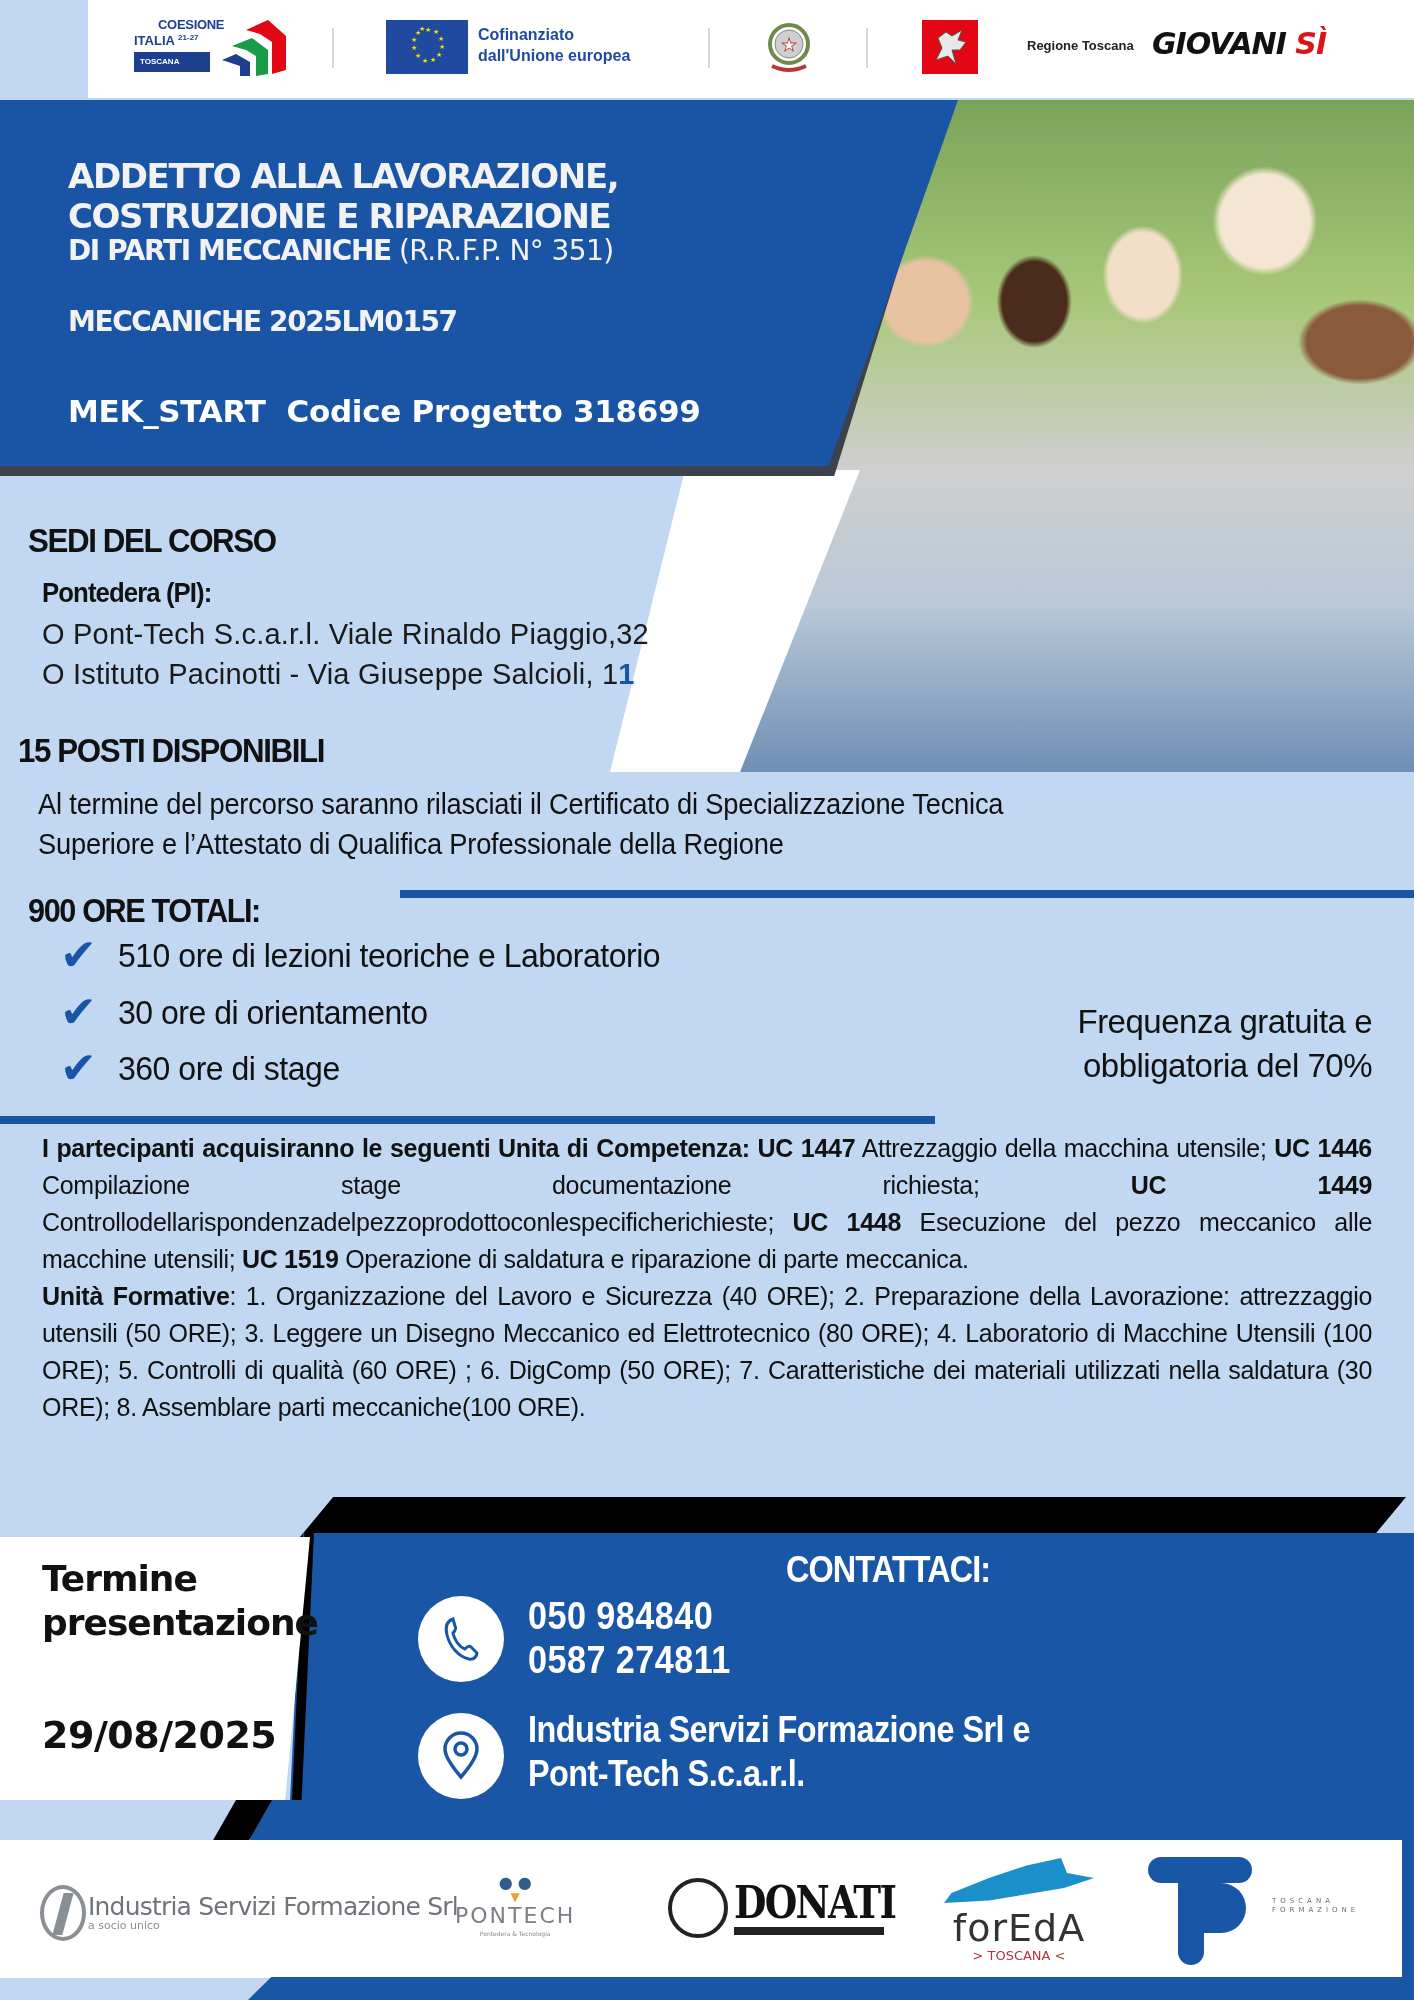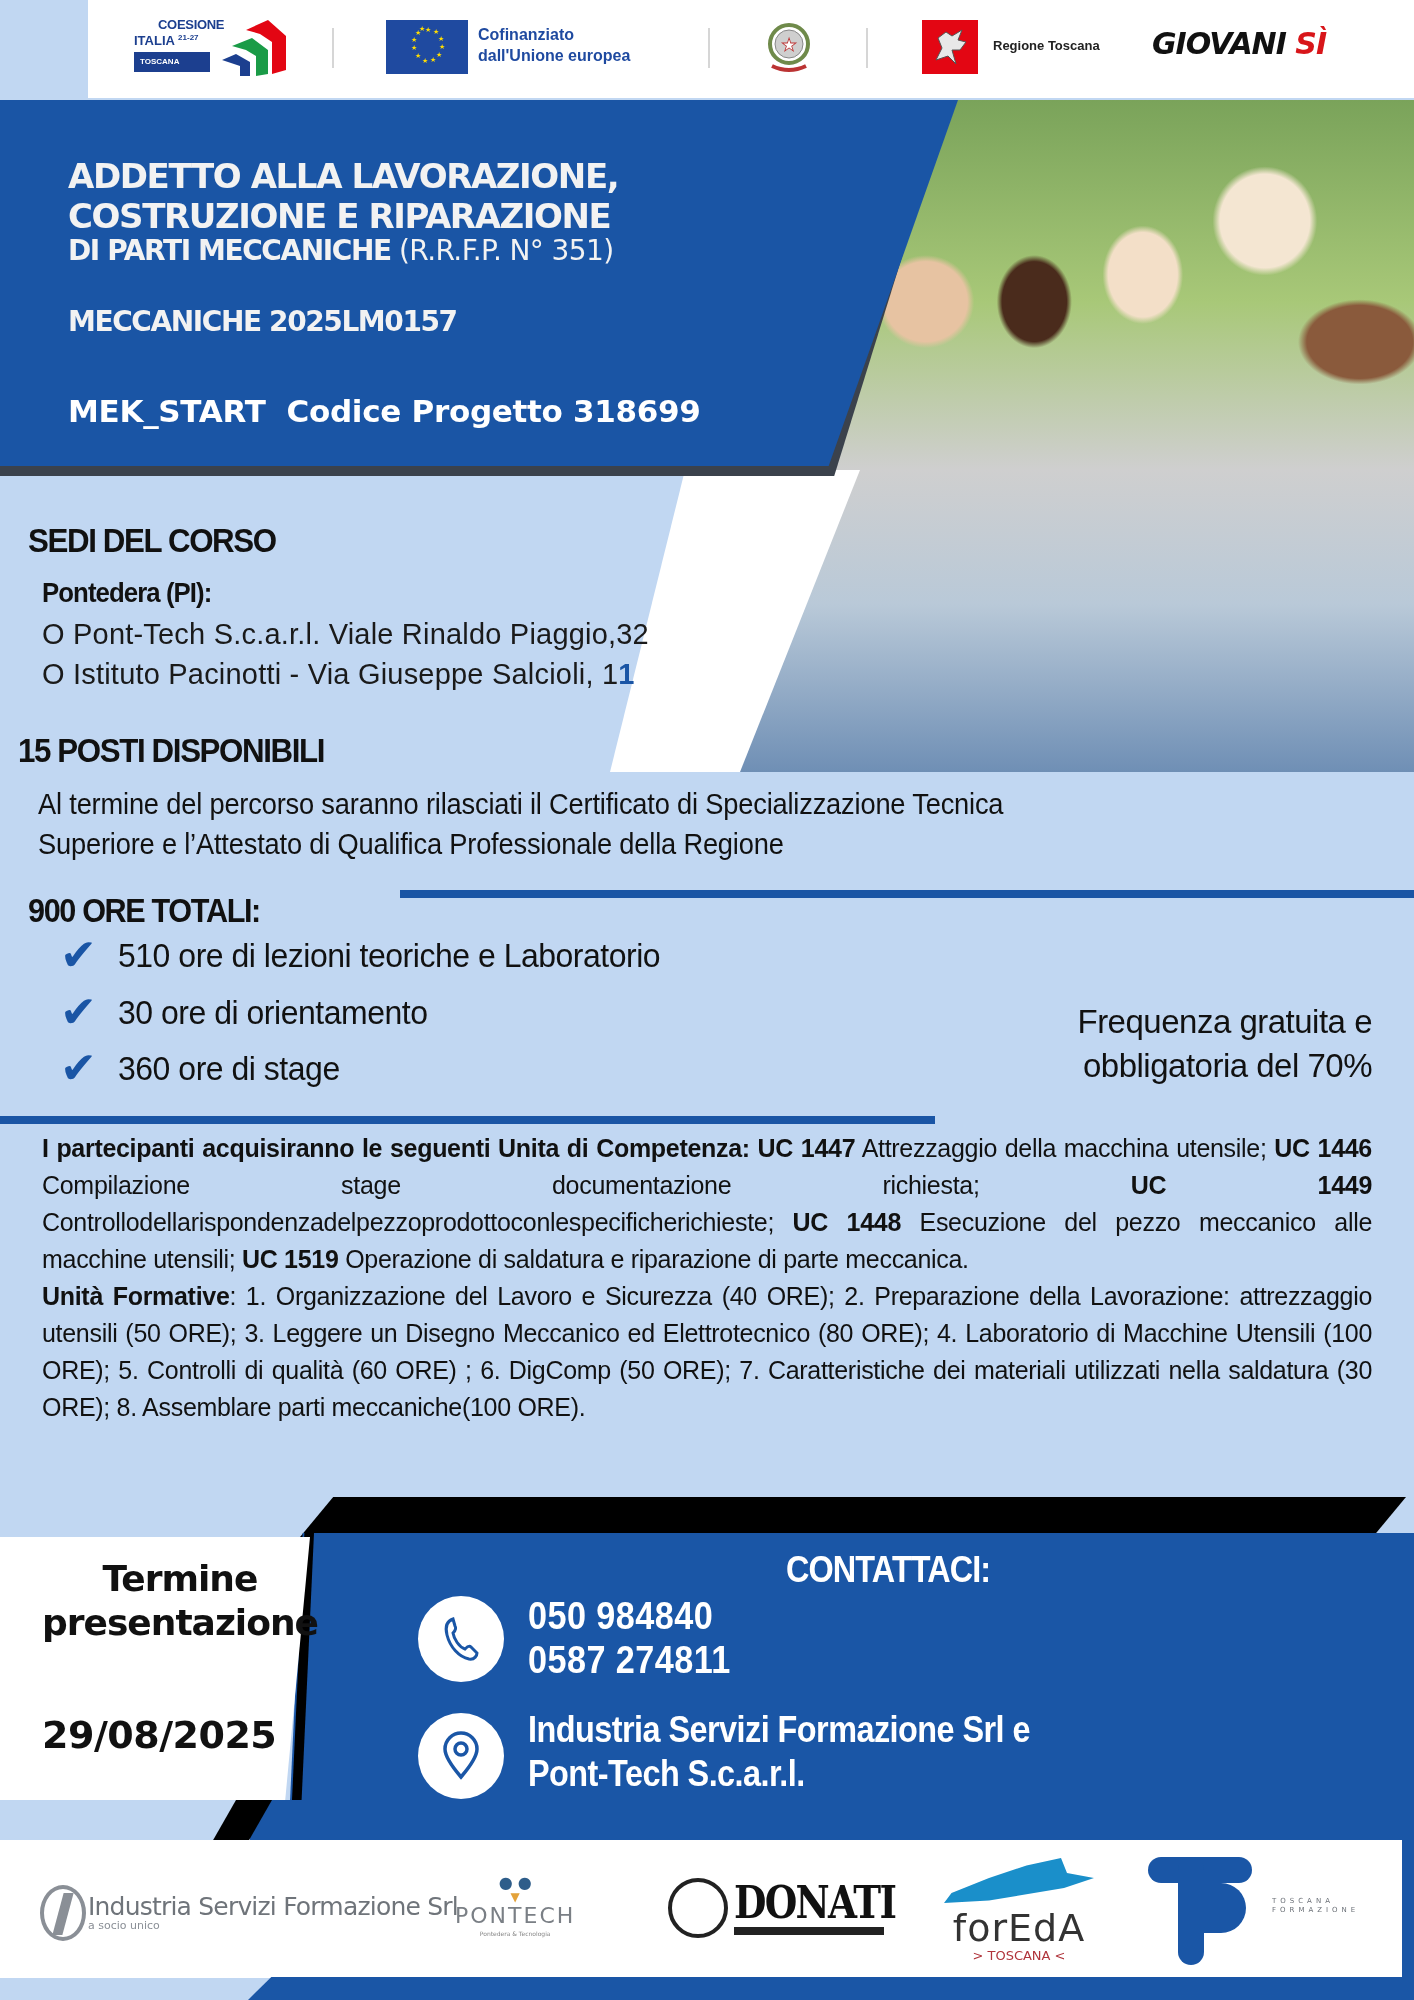--- a/index.html
+++ b/index.html
@@ -21,21 +21,21 @@
   .coesione .t1 { position:absolute; left:0; top:0; font: bold 13px/13px "Liberation Sans", sans-serif; color:#1c3f8f; letter-spacing:-0.3px;margin-left:24px; }
   .coesione .t2 { position:absolute; left:0; top:13px; font: bold 13px/13px "Liberation Sans", sans-serif; color:#1c3f8f; }
   .coesione .t2 sup { font-size: 8px; }
   .coesione .tag { position:absolute; left:0; top:34px; width:76px; height:20px; background:#1c3f8f; color:#fff; font: bold 8px/20px "Liberation Sans", sans-serif; padding-left:6px; }
 
   .eu-flag { left: 386px; top: 20px; width: 82px; height: 54px; background: #1f4aa0; }
   .eu-text { left: 478px; top: 24px; font: bold 16px/21px "Liberation Sans", sans-serif; color: #1f4aa0; }
 
   .emblem { left: 764px; top: 20px; width: 50px; height: 54px; }
   .regione-box { left: 922px; top: 20px; width: 56px; height: 54px; background: #e30613; }
-  .regione-text { left: 993px; top: 38px; font: bold 13px/16px "Liberation Sans", sans-serif; color: #222; }
+  .regione-text { left: 1027px; top: 38px; font: bold 13px/16px "Liberation Sans", sans-serif; color: #222; }
   .giovani { left: 1152px; top: 26px; font: italic bold 30px/36px "DejaVu Sans", sans-serif; color:#111; letter-spacing: -1px; }
   .giovani span { color: #d8161a; }
 
   
   .photo {
     left: 736px; top: 100px; width: 678px; height: 672px;
     background:
       radial-gradient(ellipse at 78% 18%, #f4e6d2 0 6%, transparent 7%),
       radial-gradient(ellipse at 60% 26%, #f3dfc8 0 6%, transparent 7%),
       radial-gradient(ellipse at 28% 30%, #e7c3a2 0 6%, transparent 7%),
@@ -98,21 +98,21 @@
   }
   .contact-blue {
     left: 288px; top: 1533px; width: 1126px; height: 310px; background: #1a56a6;
     clip-path: polygon(1.3% 0, 100% 0, 100% 100%, 0 100%);
   }
   .contact-edge {
     left: 290px; top: 1533px; width: 24px; height: 310px; background:#000;
     clip-path: polygon(60% 0, 100% 0, 40% 100%, 0 100%);
   }
   .deadline-box { left: 0; top: 1537px; width: 310px; height: 263px; background:#fff; clip-path: polygon(0 0, 100% 0, 92% 100%, 0 100%); }
-  .deadline-lbl { left: 42px; top: 1557px; font: bold 36px/44px "DejaVu Sans", sans-serif; letter-spacing:-1px; color:#111;text-align:center; }
+  .deadline-lbl { left: 42px; top: 1557px; font: bold 36px/44px "DejaVu Sans", sans-serif; letter-spacing:-1px; color:#111; }
   .deadline-date { left: 42px; top: 1712px; font: bold 38px/46px "DejaVu Sans", sans-serif; letter-spacing:-0.5px; color:#111; }
 
   .contattaci { left: 786px; top: 1548px; font: bold 36px/44px "Liberation Sans", sans-serif; color:#fff; letter-spacing:-1px; transform: scaleX(0.9); transform-origin:left; }
   .icon-circle { width: 86px; height: 86px; border-radius: 50%; background:#fff; display:flex; align-items:center; justify-content:center; }
   .phone-ic { left: 418px; top: 1596px; }
   .pin-ic { left: 418px; top: 1713px; }
   .phone1, .phone2 { left: 528px; font: bold 38px/44px "Liberation Sans", sans-serif; color:#fff; letter-spacing:0.5px; transform: scaleX(0.9); transform-origin:left; }
   .phone1 { top: 1594px; } .phone2 { top: 1638px; }
   .org1, .org2 { left: 528px; font: bold 36px/44px "Liberation Sans", sans-serif; color:#fff; letter-spacing:-0.6px; transform: scaleX(0.9); transform-origin:left; white-space:nowrap; }
   .org1 { top: 1708px; } .org2 { top: 1752px; }

